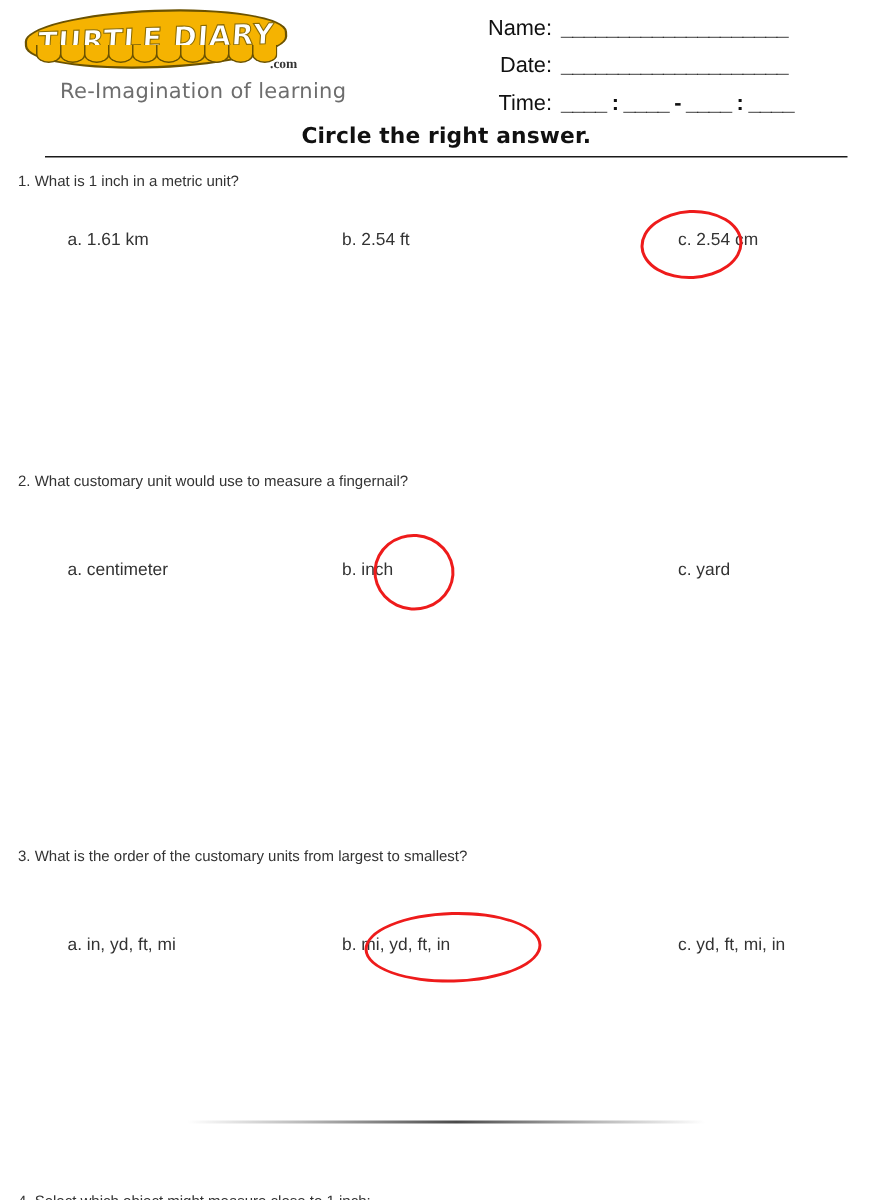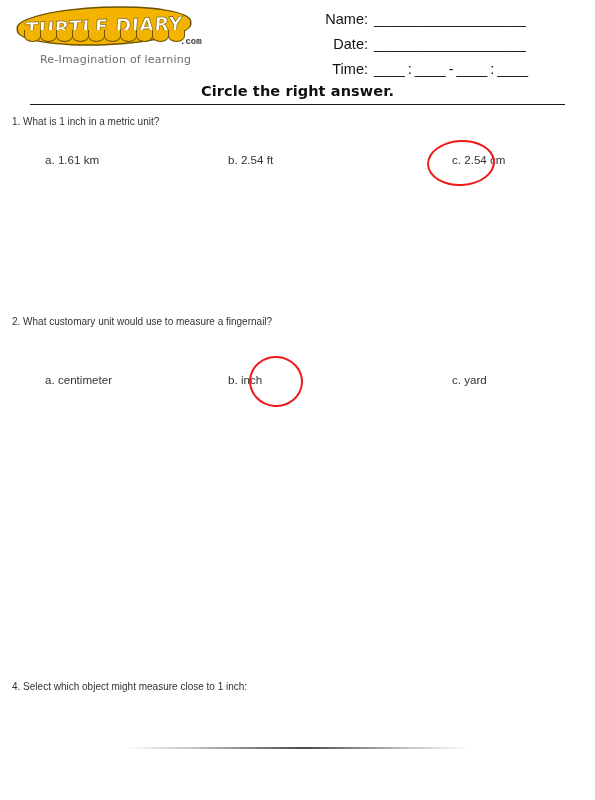--- a/index.html
+++ b/index.html
@@ -68,32 +68,32 @@
     height: 11px;
     background: #F5B301;
     border: 1.2px solid #6b5200;
     border-top: none;
     border-radius: 0 0 50% 50%;
   }
   #logo-dotcom {
     position: absolute;
     left: 162px;
     top: 29px;
-    font-family: Liberation Mono, monospace;
+    font-family: Liberation Serif, serif;
     font-size: 9px;
     font-weight: bold;
     color: #333333;
     text-align: center;
   }
   #logo-tagline {
     position: absolute;
     left: 22px;
     top: 45px;
     font-family: "DejaVu Sans", sans-serif;
-    font-size: 11px;
+    font-size: 14px;
     color: #6d6d6d;
     letter-spacing: 0.2px;
     white-space: nowrap;
   }
 
   #form-fields {
     position: absolute;
     left: 316px;
     top: 6px;
     width: 268px;
@@ -109,20 +109,21 @@
   }
   .form-row .f-label {
     width: 52px;
     text-align: right;
     margin-right: 6px;
   }
   .form-row .f-rule {
     font-size: 14.5px;
     letter-spacing: -0.5px;
     color: #111111;
+    font-weight: bold;
   }
 
   
   #title-wrap {
     position: absolute;
     left: 0;
     top: 82px;
     width: 595px;
     text-align: center;
   }
@@ -272,20 +273,29 @@
   <div class="question" style="height:125px;">
     <div class="q-text" style="top:100px;">2. What customary unit would use to measure a fingernail?</div>
     <div class="options" style="top:157px;">
       <span class="option col-a">a. centimeter</span>
       <span class="option col-b">b. inch</span>
       <span class="option col-c">c. yard</span>
       <span class="circle-mark" style="left:249px; top:-17px; width:54px; height:51px; transform:rotate(4deg);"></span>
     </div>
   </div>
 
+  <div class="question" style="height:115px;">
+    <div class="q-text" style="top:225px;">3. What is the order of the customary units from largest to smallest?</div>
+    <div class="options" style="top:282px;">
+      <span class="option col-a">a. in, yd, ft, mi</span>
+      <span class="option col-b">b. mi, yd, ft, in</span>
+      <span class="option col-c">c. yd, ft, mi, in</span>
+      <span class="circle-mark" style="left:243px; top:-15px; width:118px; height:47px; transform:rotate(-1.5deg);"></span>
+    </div>
+  </div>
 
   <div class="question" style="height:110px;">
     <div class="q-text" style="top:340px;">4. Select which object might measure close to 1 inch:</div>
 
   </div>
 
   <div class="question" style="height:100px;">
     
     
   </div>

